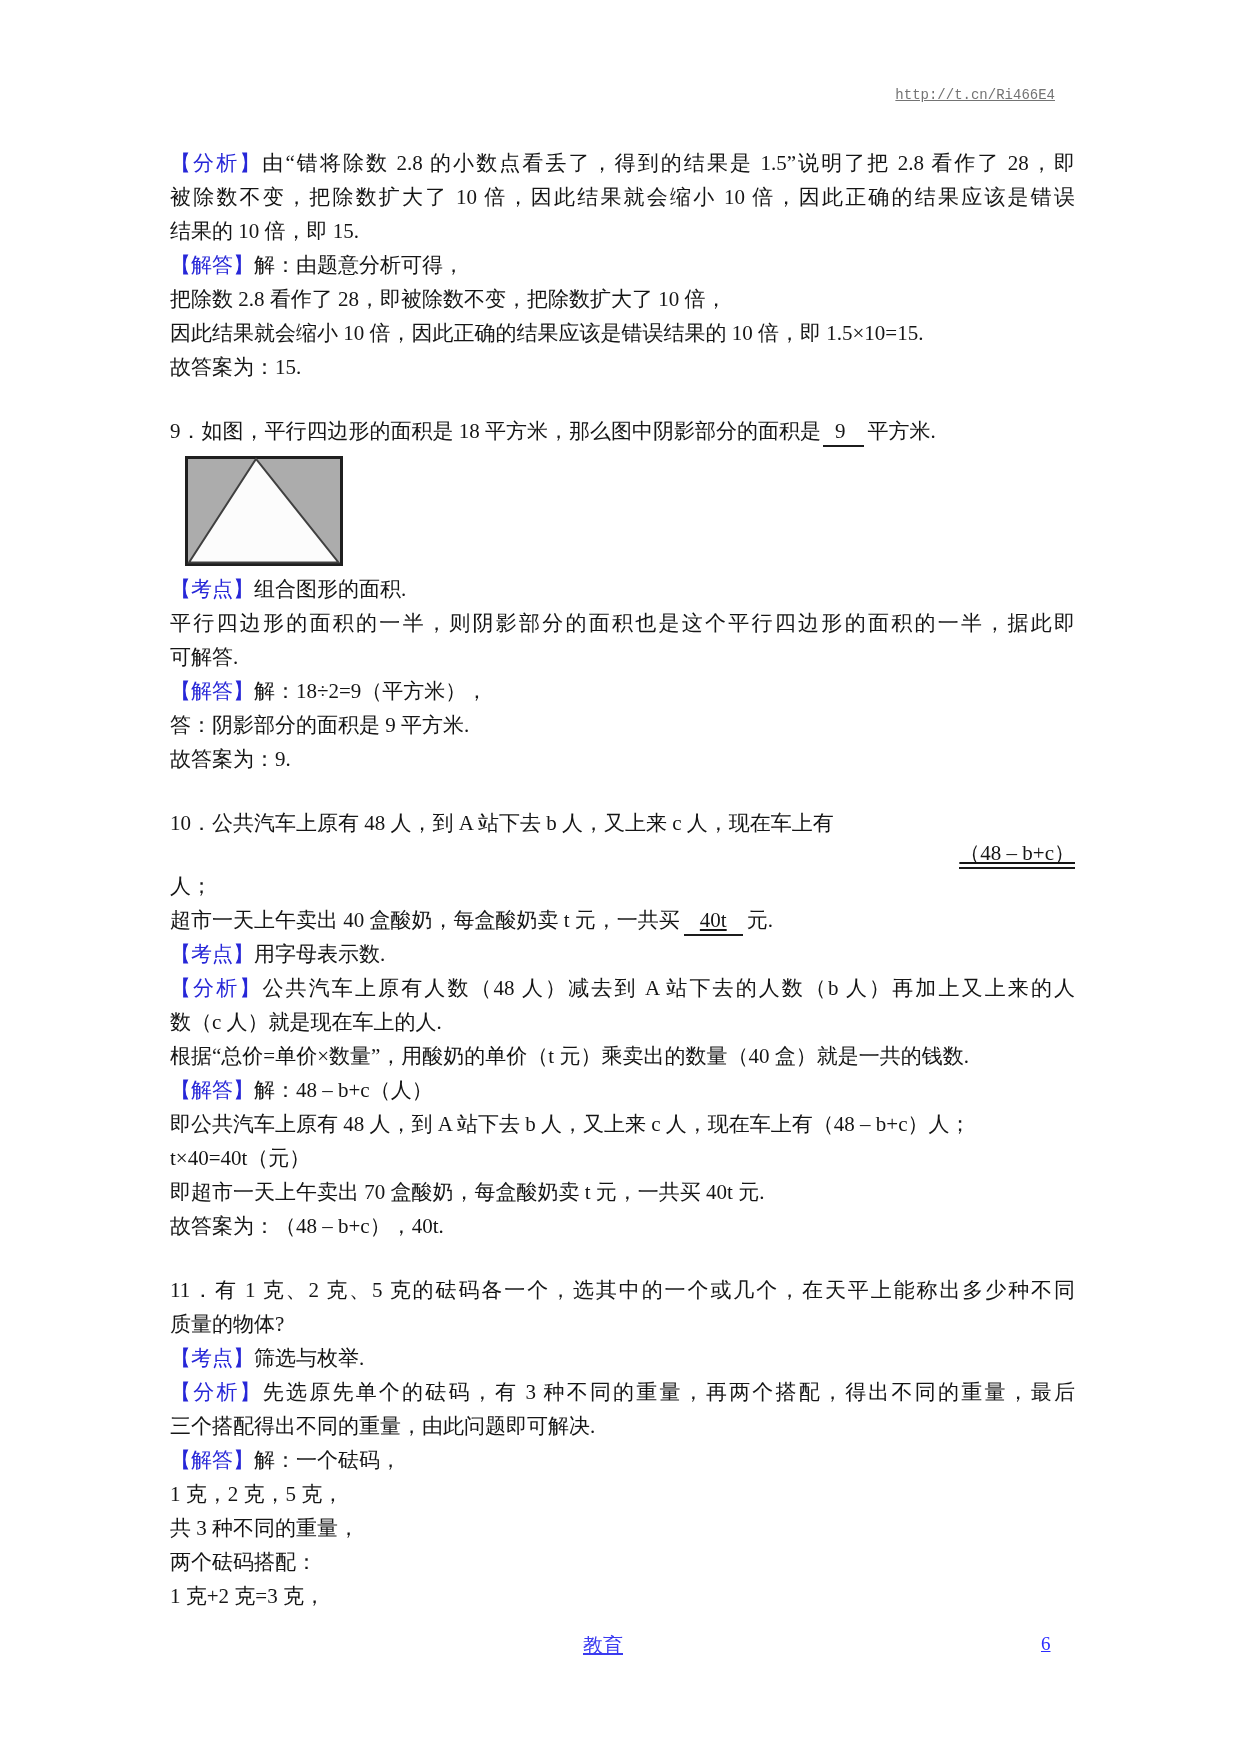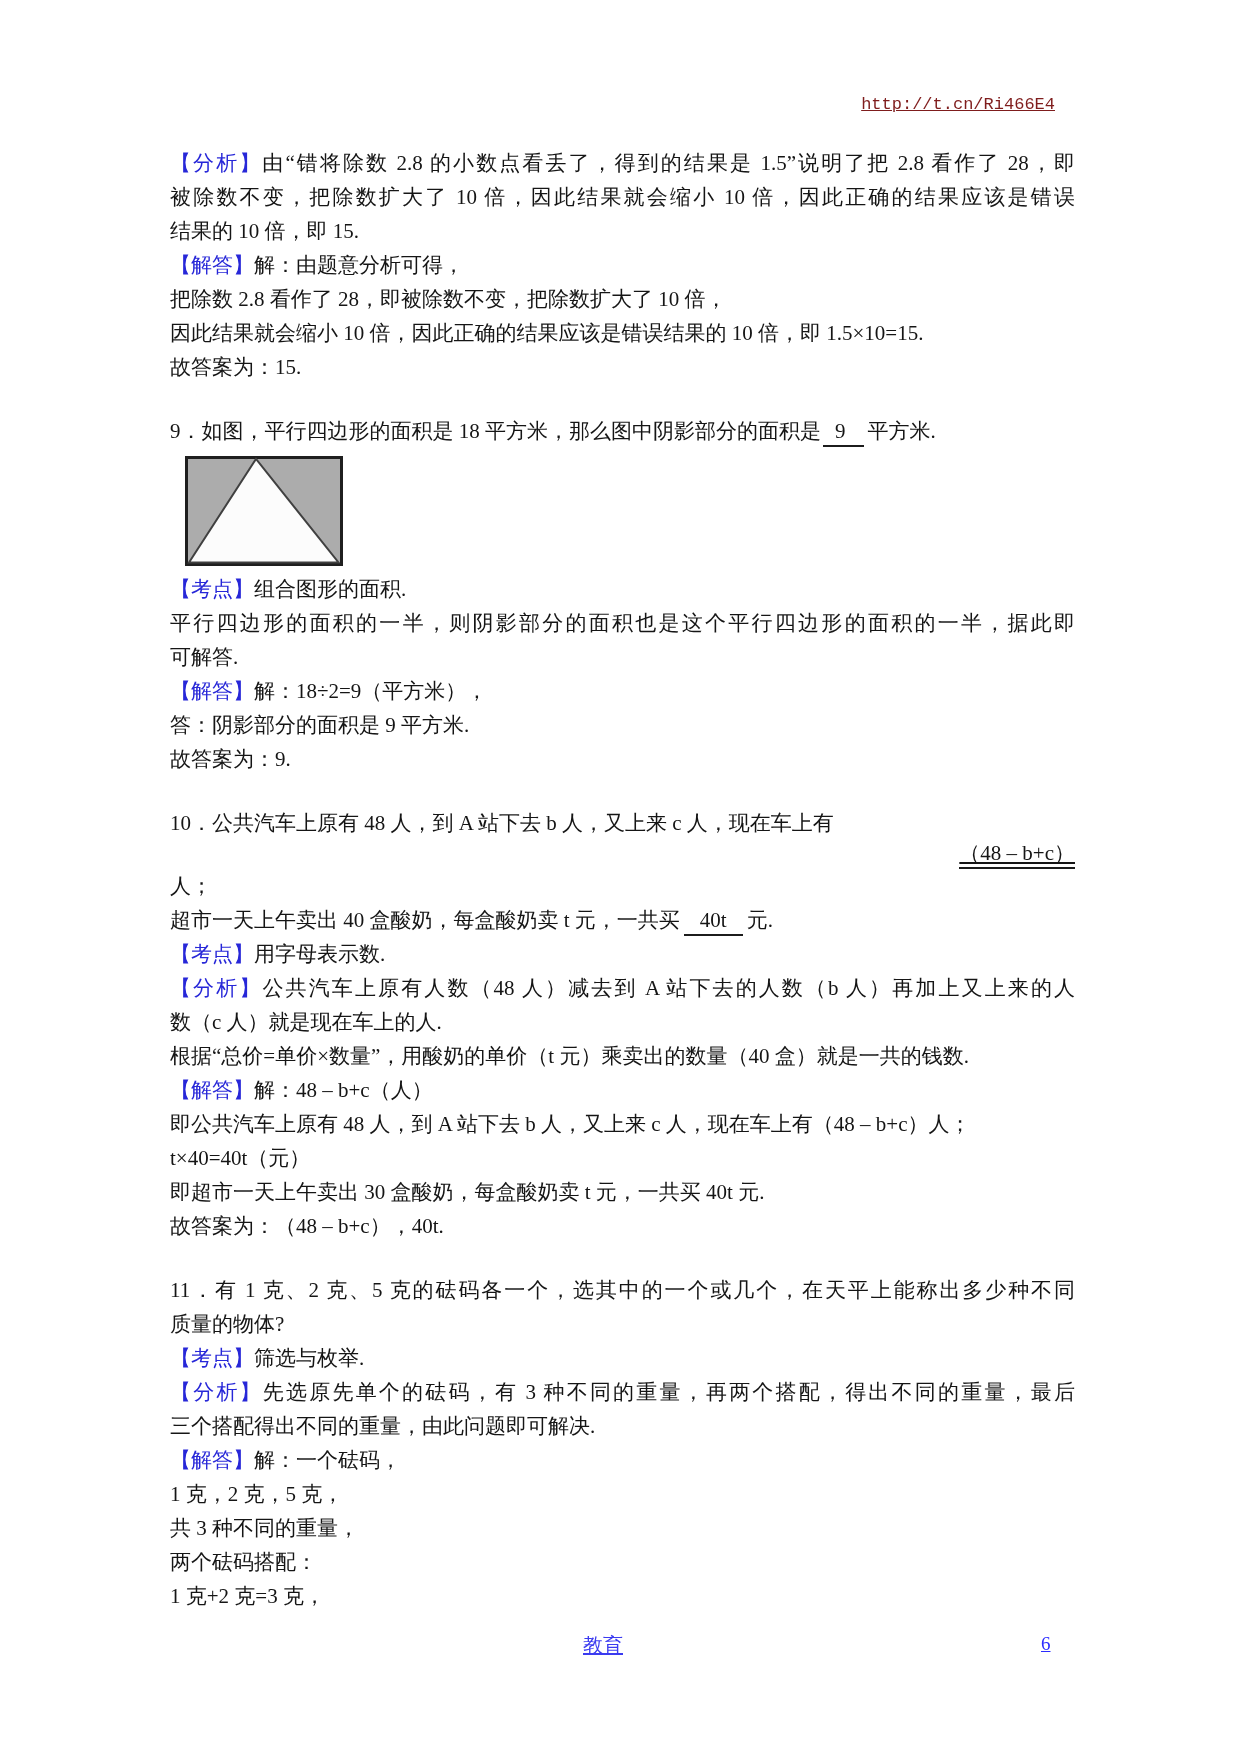--- a/index.html
+++ b/index.html
@@ -2,39 +2,39 @@
 <html><head>
 <meta charset="utf-8">
 <style>
   html,body { margin:0; padding:0; }
   body {
     width:1241px; height:1754px; background:#ffffff; position:relative;
     font-family:"Liberation Serif","DejaVu Serif",serif; color:#151515;
     overflow:hidden;
   }
   .header-link {
-    position:absolute; top:95px; right:186px;
+    position:absolute; top:87px; right:186px;
     font-family:"Liberation Mono","DejaVu Sans Mono",monospace;
-    font-size:17px; color:#7f1d1d; text-decoration:underline;
+    font-size:14px; color:#737373; text-decoration:underline;
   }
   .content {
     position:absolute; left:170px; top:146px; width:905px;
     font-size:21px; line-height:34px;
   }
   .section { margin-top:30px; }
   .section:first-child { margin-top:0; }
   .ln { min-height:34px; white-space:normal; }
   .j { text-align:justify; text-align-last:justify; }
   .lbl { color:#2727d8; }
   .blank {
     display:inline-block; border-bottom:2px solid #1c1c1c;
     line-height:27px; text-align:center;
   }
   .blank-q9  { padding:0 18px 0 12px; margin-left:2px; margin-right:4px; }
-  .blank-40t { padding:0 16px; margin:0 4px; }
+  .blank-40t { padding:0 16px; margin:0 4px;text-decoration:underline; }
   .ln-flex { display:flex; align-items:baseline;flex-direction:column; }
   .ln-flex .pre { white-space:nowrap; }
   .fill {
     flex:1; border-bottom:2px solid #1c1c1c; text-align:center;
     line-height:27px; align-self:flex-end; margin-left:4px;text-decoration:underline;
   }
   .figure-wrap { margin:8px 0 6px 15px; line-height:0; }
   .footer-center {
     position:absolute; top:1632px; left:583px;
     font-size:20px; color:#3b3bf0; text-decoration:underline;text-align:right;
@@ -87,21 +87,21 @@
     <div class="ln"><span>人；</span></div>
     <div class="ln"><span>超市一天上午卖出 40 盒酸奶，每盒酸奶卖 t 元，一共买</span><span class="blank blank-40t">40t</span><span>元.</span></div>
 
     <div class="ln"><span class="lbl">【考点】</span><span>用字母表示数.</span></div>
     <div class="ln j"><span class="lbl">【分析】</span><span>公共汽车上原有人数（48 人）减去到 A 站下去的人数（b 人）再加上又上来的人</span></div>
     <div class="ln"><span>数（c 人）就是现在车上的人.</span></div>
     <div class="ln"><span>根据“总价=单价×数量”，用酸奶的单价（t 元）乘卖出的数量（40 盒）就是一共的钱数.</span></div>
     <div class="ln"><span class="lbl">【解答】</span><span>解：48 – b+c（人）</span></div>
     <div class="ln"><span>即公共汽车上原有 48 人，到 A 站下去 b 人，又上来 c 人，现在车上有（48 – b+c）人；</span></div>
     <div class="ln"><span>t×40=40t（元）</span></div>
-    <div class="ln"><span>即超市一天上午卖出 30 盒酸奶，每盒酸奶卖 t 元，一共买 40t 元.</span></div>
+    <div class="ln"><span>即超市一天上午卖出 70 盒酸奶，每盒酸奶卖 t 元，一共买 40t 元.</span></div>
     <div class="ln"><span>故答案为：（48 – b+c），40t.</span></div>
   </div>
 
   <div class="section">
     <div class="ln j"><span>11．有 1 克、2 克、5 克的砝码各一个，选其中的一个或几个，在天平上能称出多少种不同</span></div>
     <div class="ln"><span>质量的物体?</span></div>
     <div class="ln"><span class="lbl">【考点】</span><span>筛选与枚举.</span></div>
     <div class="ln j"><span class="lbl">【分析】</span><span>先选原先单个的砝码，有 3 种不同的重量，再两个搭配，得出不同的重量，最后</span></div>
     <div class="ln"><span>三个搭配得出不同的重量，由此问题即可解决.</span></div>
     <div class="ln"><span class="lbl">【解答】</span><span>解：一个砝码，</span></div>

